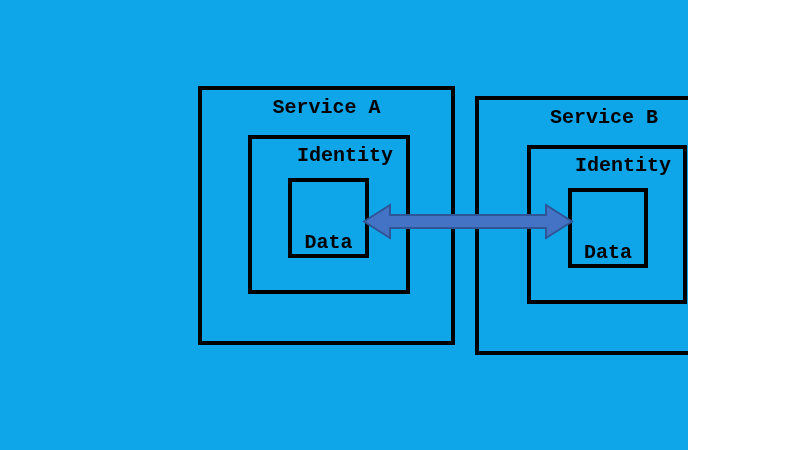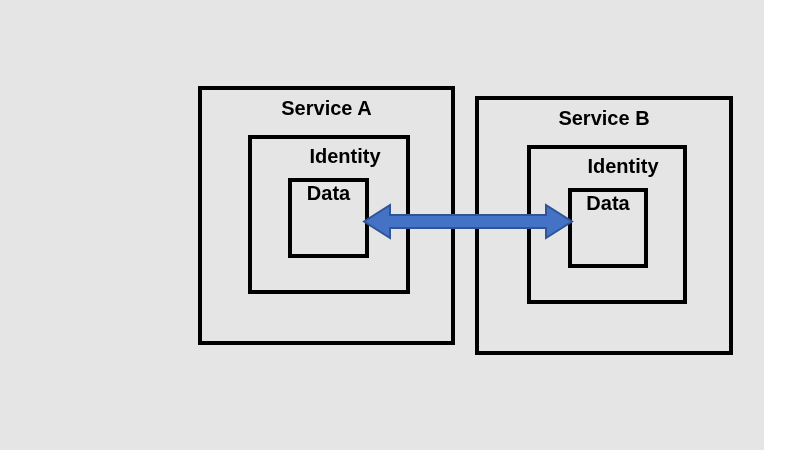--- a/index.html
+++ b/index.html
@@ -2,25 +2,25 @@
 <html><head>
 <meta charset="utf-8">
 <style>
   html, body {
     margin: 0;
     padding: 0;
     background: #ffffff;
   }
   .canvas {
     position: relative;
-    width: 764px;
+    width: 688px;
     height: 450px;
-    background: #e5e5e5;
+    background: #0ea5e9;
     overflow: hidden;
-    font-family: Liberation Sans, sans-serif;
+    font-family: Liberation Mono, monospace;
   }
   .box {
     position: absolute;
     box-sizing: border-box;
     border: 4px solid #000000;
     background: transparent;
   }
   .service-box.a { left: 198px; top: 86px; width: 257px; height: 259px; }
   .service-box.b { left: 475px; top: 96px; width: 258px; height: 259px; }
 
@@ -38,21 +38,21 @@
     font-weight: bold;
     font-size: 20px;
     line-height: 22px;
     color: #000000;
     white-space: nowrap;
   }
   .service-lbl { top: 7px; }
   .identity-lbl { top: 6px; margin-left: 32px; }
   .data-box {
     display: flex;
-    align-items: flex-start;
+    align-items: flex-end;
     justify-content: center;
   }
   .data-lbl {
     position: static;
     font-weight: bold;
     font-size: 20px;
     color: #000000;
     white-space: nowrap;
   }
   .arrow-svg {

